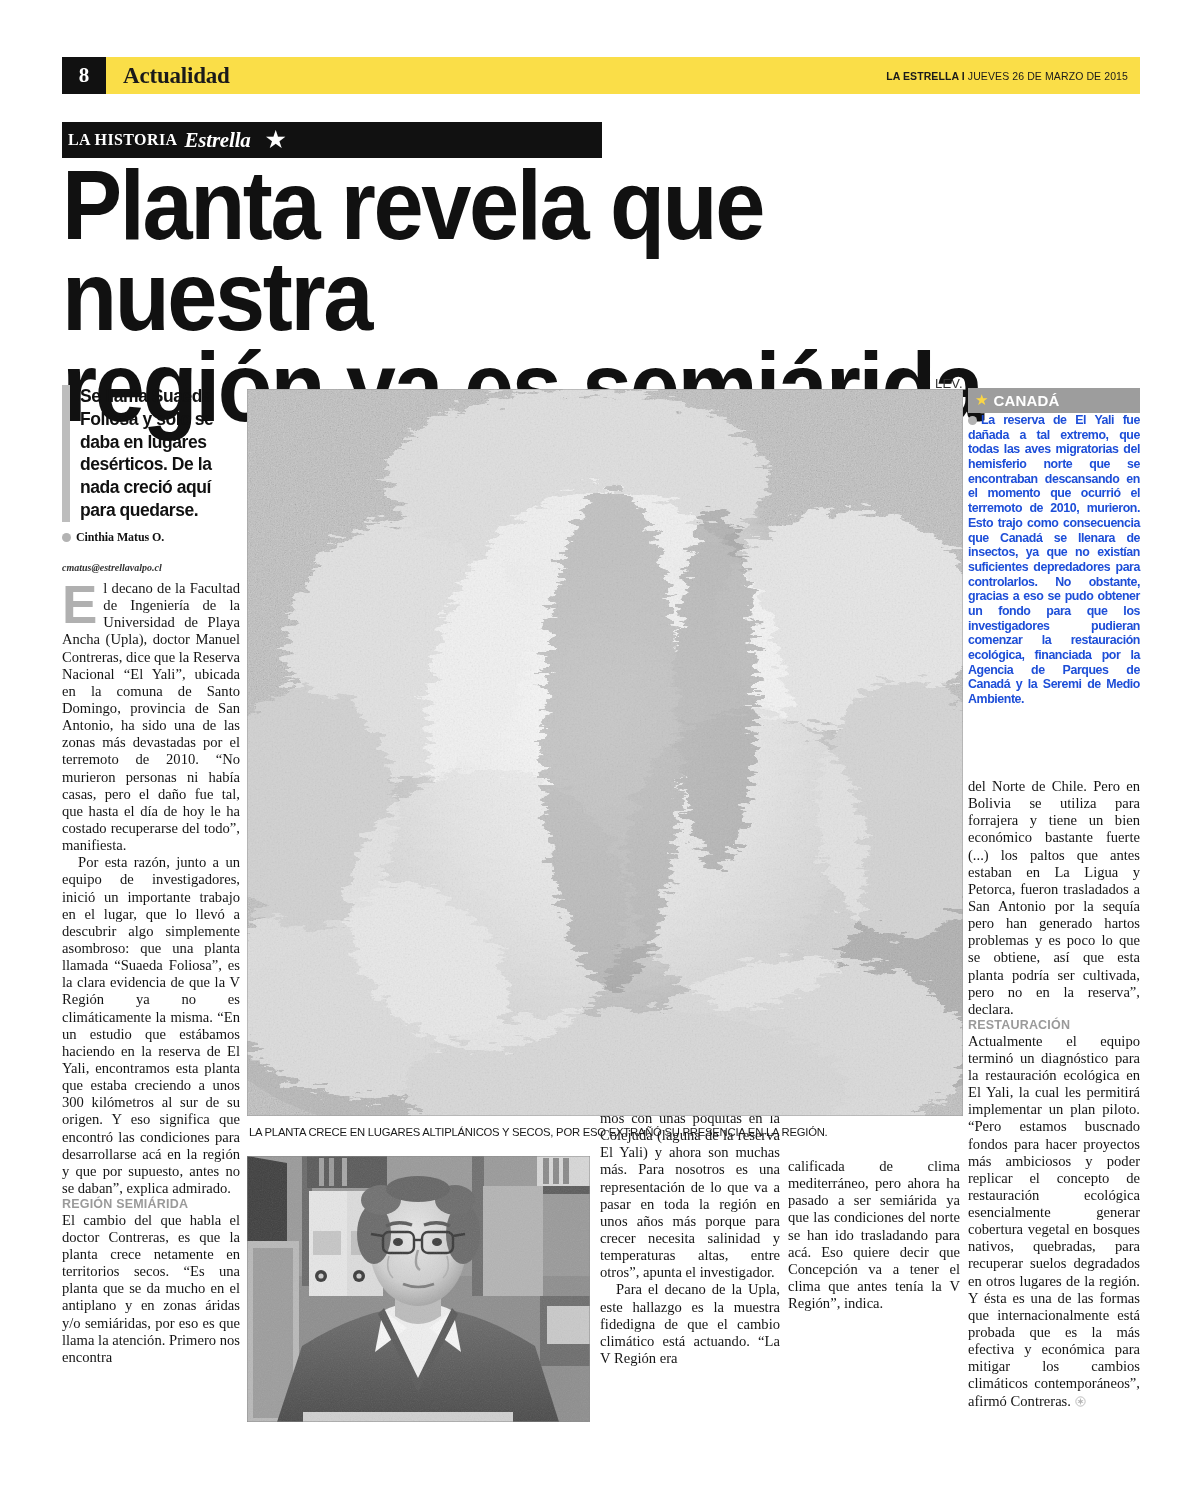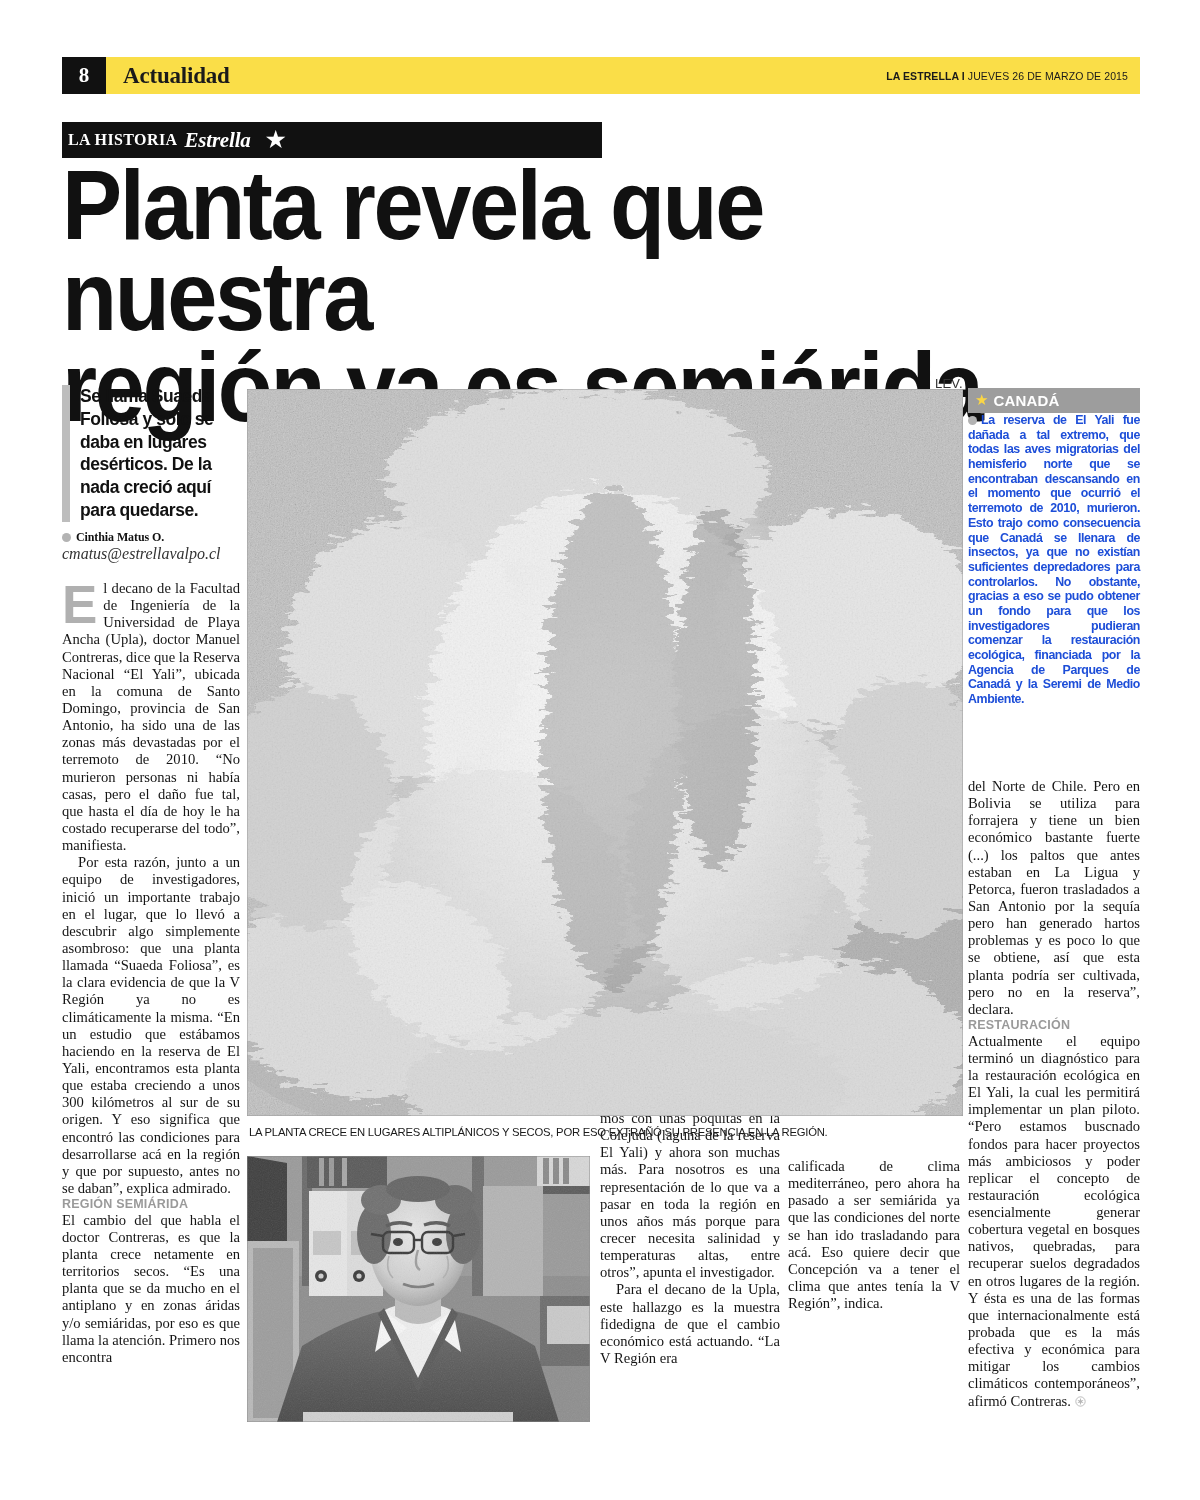--- a/index.html
+++ b/index.html
@@ -152,23 +152,24 @@
     display: inline-block;
     width: 9px; height: 9px;
     border-radius: 50%;
     background: #b3b3b3;
     margin-right: 5px;
     flex: 0 0 9px;
   }
   .byline-mail {
     font-family: "Liberation Serif", serif;
     font-style: italic;
-    font-size: 16px;
+    font-size: 10px;
     color: #333;
-    margin-top: 0;
+    margin-top: 17px;
+    font-weight: bold;
   }
 
   
   .col {
     position: absolute;
     font-family: "Liberation Serif", serif;
     font-size: 14.6px;
     line-height: 1.175;
     color: #151515;
     text-align: justify;
@@ -321,21 +322,21 @@
 
   <div class="col" id="col1">
     <p class="noindent"><span class="dropcap">E</span><span>l decano de la Facultad de Ingeniería de la Universidad de Playa Ancha (Upla), doctor Manuel Contreras, dice que la  Reserva Nacional “El Yali”, ubicada en la comuna de Santo Domingo, provincia de San Antonio, ha sido una de las zonas más devastadas por el terremoto de 2010. “No murieron personas ni había casas, pero el daño fue tal, que hasta el día de hoy le ha costado recuperarse del todo”, manifiesta.</span></p>
     <p>Por esta razón, junto a un equipo de investigadores, inició un importante trabajo en el lugar, que lo llevó a descubrir algo simplemente asombroso: que una planta llamada “Suaeda Foliosa”, es la clara evidencia de que la V Región ya no es climáticamente la misma. “En un estudio que estábamos haciendo en la reserva de El Yali, encontramos esta planta que estaba creciendo a unos 300 kilómetros al sur de su origen. Y eso significa que encontró las condiciones para desarrollarse acá en la región y que por supuesto, antes no se daban”, explica admirado.</p>
     <p class="subhead">REGIÓN SEMIÁRIDA</p>
     <p class="noindent">El cambio del que habla el doctor Contreras, es que la planta crece netamente en territorios secos. “Es una planta que se da mucho en el antiplano y en zonas áridas y/o semiáridas, por eso es que llama la atención. Primero nos encontra</p>
   </div>
 
   <div class="col" id="col2a">
     <p class="noindent">mos con unas poquitas en la Colejuda (laguna de la reserva El Yali) y ahora son muchas más. Para nosotros es una representación de lo que va a pasar en toda la región en unos años más porque para crecer necesita salinidad y temperaturas altas, entre otros”, apunta el investigador.</p>
-    <p>Para el decano de la Upla, este hallazgo es la muestra fidedigna de que el cambio económico está actuando. “La V Región era</p>
+    <p>Para el decano de la Upla, este hallazgo es la muestra fidedigna de que el cambio climático está actuando. “La V Región era</p>
   </div>
 
   <div class="col" id="col3a">
     <p class="noindent">calificada de clima mediterráneo, pero ahora ha pasado a ser semiárida ya que las condiciones del norte se han ido trasladando para acá. Eso quiere decir que Concepción va a tener el clima que antes tenía la V Región”, indica.</p>
   </div>
 
   <div class="col" id="col4a">
     <p class="noindent">del Norte de Chile. Pero en Bolivia se utiliza para forrajera y tiene un bien económico bastante fuerte (...) los paltos que antes estaban en La Ligua y Petorca, fueron trasladados a San Antonio por la sequía pero han generado hartos problemas y es poco lo que se obtiene, así que esta planta podría ser cultivada, pero no en la reserva”, declara.</p>
     <p class="subhead">RESTAURACIÓN</p>
     <p class="noindent"><span>Actualmente el equipo terminó un diagnóstico para la restauración ecológica en El Yali, la cual les permitirá implementar un plan piloto. “Pero estamos buscnado fondos para hacer proyectos más ambiciosos y poder replicar el concepto de restauración ecológica esencialmente generar cobertura vegetal en bosques nativos, quebradas, para recuperar suelos degradados en otros lugares de la región. Y ésta es una de las formas que internacionalmente está probada que es la más efectiva y económica para mitigar los cambios climáticos contemporáneos”, afirmó Contreras.</span><svg class="endmark" viewBox="0 0 20 20">

